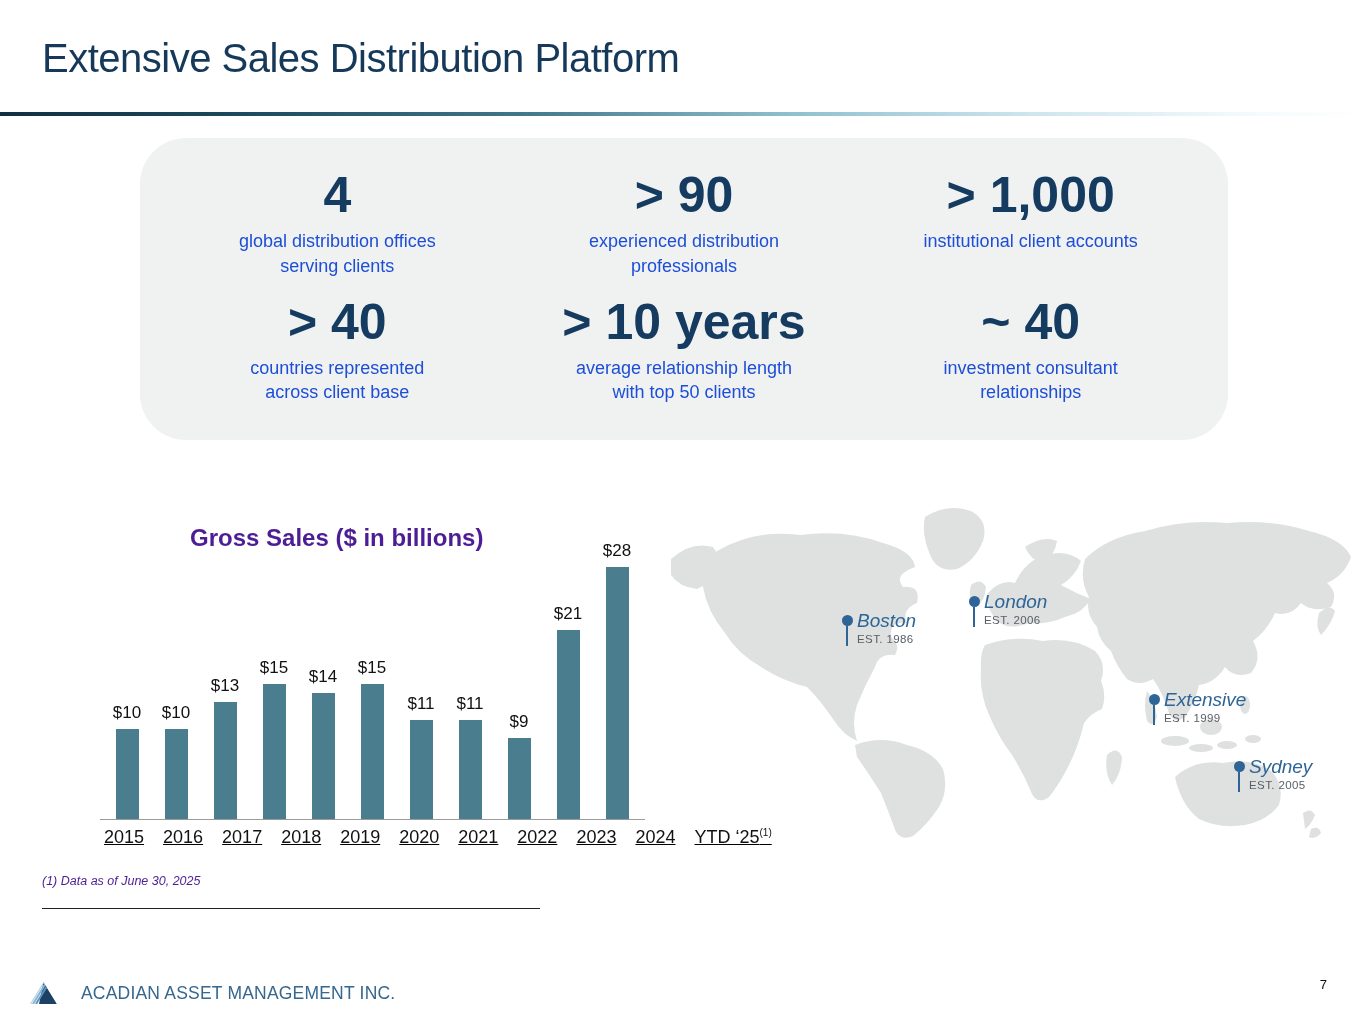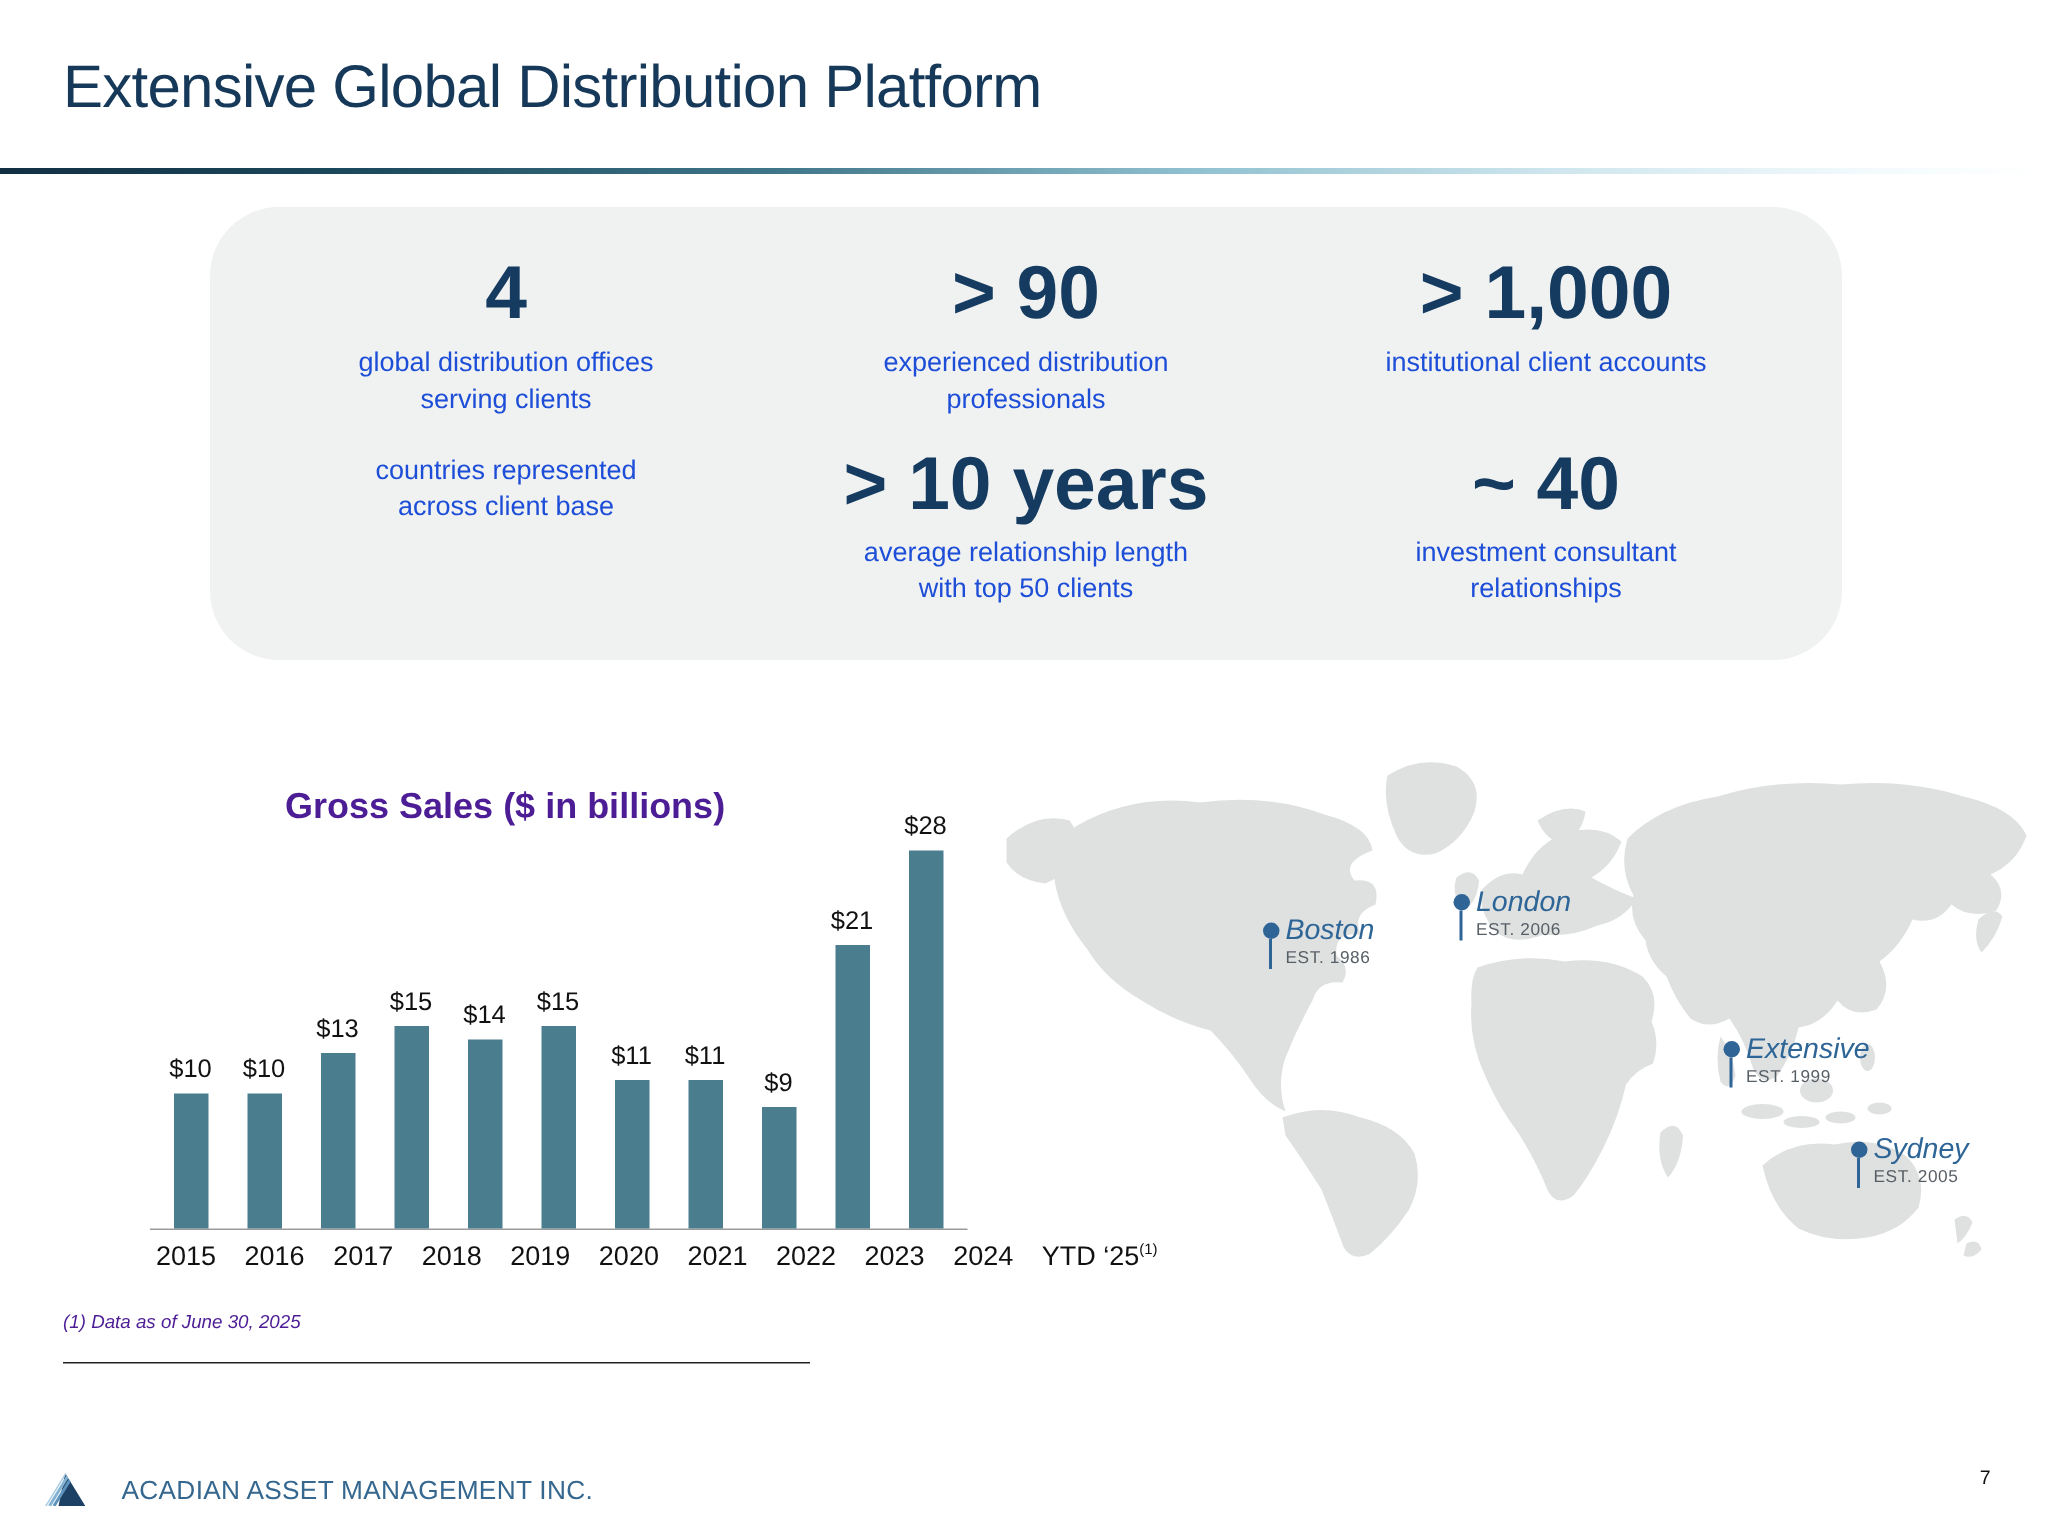--- a/index.html
+++ b/index.html
@@ -43,21 +43,21 @@
   .bars-row{
     display:flex;align-items:flex-end;gap:3px;height:282px;
     border-bottom:1px solid #9b9b9b;padding-left:4px;
   }
   .bar-col{
     width:46px;display:flex;flex-direction:column;align-items:center;
     justify-content:flex-end;
   }
   .bar-value{font-size:17px;color:#111;margin-bottom:6px;white-space:nowrap;}
   .bar{width:23px;}
-  .xlabels-row{display:flex;gap:19px;padding-left:4px;margin-top:7px;}
+  .xlabels-row{display:flex;gap:19px;padding-left:4px;margin-top:7px;text-decoration:underline;}
   .x-label{
     width:46px;text-align:center;font-size:18px;color:#111;white-space:nowrap;
   }
   .x-label sup{font-size:10px;}
   
   .map{position:absolute;left:655px;top:495px;width:710px;height:345px;}
   .map svg{position:absolute;left:0;top:0;}
   .pin{position:absolute;}
   .pin-head{position:absolute;width:11px;height:11px;border-radius:50%;left:-5.5px;top:-5.5px;}
   .pin-stem{position:absolute;width:2.5px;height:20px;left:-1.25px;top:6px;}
@@ -78,40 +78,41 @@
     position:absolute;left:30px;top:982px;display:flex;align-items:center;gap:24px;
   }
   .logo-text{font-size:17.5px;color:#35678f;letter-spacing:.2px;}
   .page-number{
     position:absolute;right:38px;top:977px;font-size:13px;color:#111;
   }
 </style>
 </head>
 <body>
 
-<div class="slide-title">Extensive Global Distribution Platform</div>
+<div class="slide-title">Extensive Sales Distribution Platform</div>
 <div class="title-rule"></div>
 
 <div class="stats-panel">
   <div class="stats-grid">
       <div class="stat-cell">
         <div class="stat-value">4</div>
         <div class="stat-caption">global distribution offices
 serving clients</div>
       </div>
       <div class="stat-cell">
         <div class="stat-value">&gt; 90</div>
         <div class="stat-caption">experienced distribution
 professionals</div>
       </div>
       <div class="stat-cell">
         <div class="stat-value">&gt; 1,000</div>
         <div class="stat-caption">institutional client accounts</div>
       </div>
       <div class="stat-cell">
+        <div class="stat-value">&gt; 40</div>
         <div class="stat-caption">countries represented
 across client base</div>
       </div>
       <div class="stat-cell">
         <div class="stat-value">&gt; 10 years</div>
         <div class="stat-caption">average relationship length
 with top 50 clients</div>
       </div>
       <div class="stat-cell">
         <div class="stat-value">~ 40</div>

